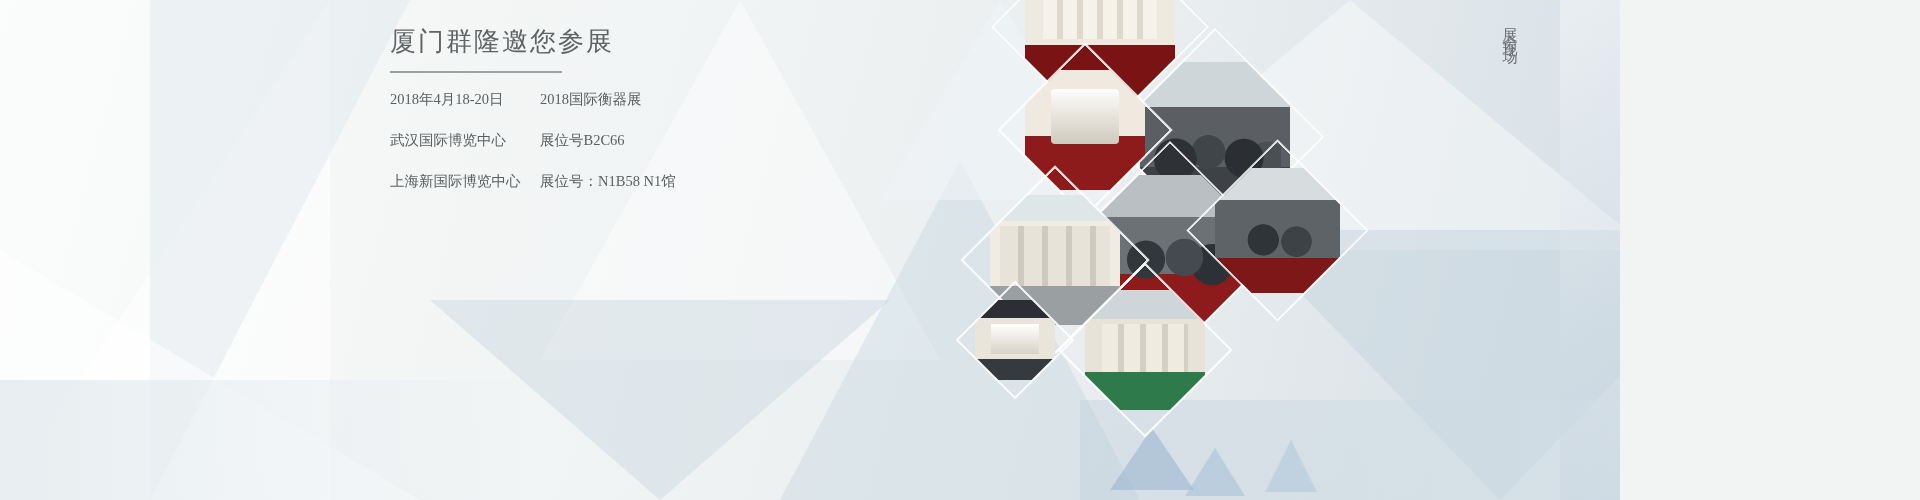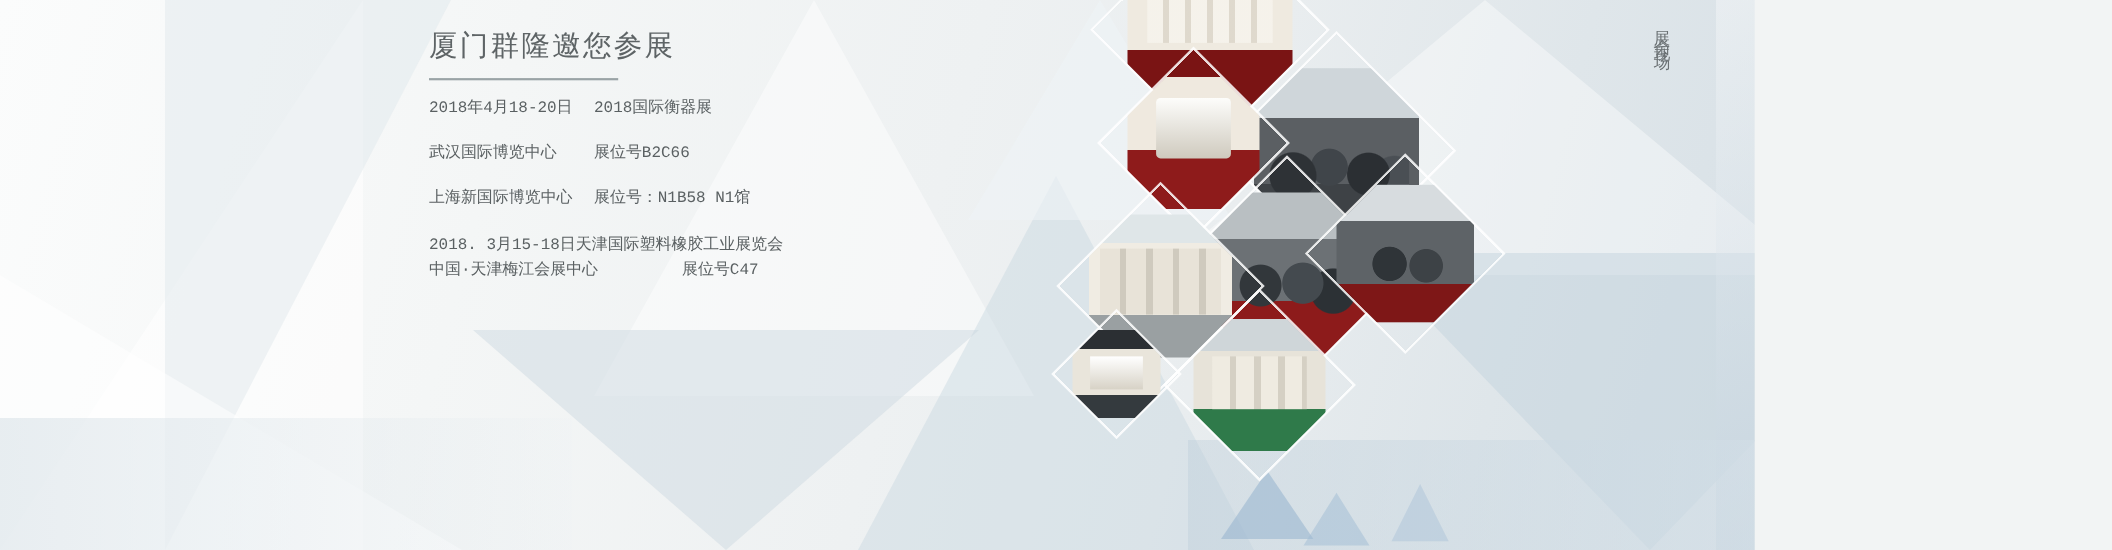--- a/index.html
+++ b/index.html
@@ -2,21 +2,21 @@
 <html><head>
 <meta charset="utf-8">
 <style>
   html,body{margin:0;padding:0;}
   body{
     width:1920px;height:500px;overflow:hidden;
     font-family:"Liberation Serif","DejaVu Serif",serif;
     background:#f2f4f4;
   }
   #stage{position:relative;width:1595px;height:500px;overflow:hidden;
-    background:linear-gradient(105deg,#fbfcfc 0%,#f4f6f6 28%,#eef1f2 52%,#e9edef 68%,#dfe6ea 84%,#d7e0e6 100%);}
+    background:linear-gradient(105deg,#fbfcfc 0%,#f4f6f6 28%,#eef1f2 52%,#e9edef 68%,#dfe6ea 84%,#d7e0e6 100%);padding-left:25px;}
 
   
   .poly{position:absolute;}
   .p1{left:0;top:0;width:0;height:0;border-left:330px solid transparent;border-bottom:500px solid rgba(255,255,255,.55);}
   .p2{left:150px;top:0;width:0;height:0;border-right:260px solid transparent;border-top:500px solid rgba(222,230,234,.45);}
   .p3{left:0;top:250px;width:0;height:0;border-right:420px solid transparent;border-bottom:250px solid rgba(255,255,255,.5);}
   .p4{left:540px;top:0;width:0;height:0;border-left:200px solid transparent;border-right:200px solid transparent;border-bottom:360px solid rgba(255,255,255,.45);}
   .p5{left:430px;top:300px;width:0;height:0;border-left:230px solid transparent;border-right:230px solid transparent;border-top:200px solid rgba(205,218,226,.5);}
   .p6{left:780px;top:160px;width:0;height:0;border-left:180px solid transparent;border-right:180px solid transparent;border-bottom:340px solid rgba(200,214,224,.45);}
   .p7{left:1050px;top:0;width:0;height:0;border-left:300px solid transparent;border-right:300px solid transparent;border-bottom:250px solid rgba(255,255,255,.4);}
@@ -39,21 +39,21 @@
   .content{position:absolute;left:390px;top:24px;width:640px;}
   .headline{
     font-size:26px;letter-spacing:2px;color:#5e6466;
     font-family:"Liberation Serif","DejaVu Serif",serif;
     padding-bottom:8px;
   }
   .rule{width:172px;height:2px;background:#9aa3a6;margin:4px 0 16px 0;}
   .entry{margin-bottom:20px;}
   .entry .ln{
     font-size:14.5px;color:#5a6062;line-height:21px;white-space:nowrap;
-    font-family:Liberation Mono, monospace;
+    font-family:Liberation Serif, serif;
   }
   .ln .c1{display:inline-block;min-width:150px;}
   .ln .c2{display:inline-block;}
   .entry.last .ln{line-height:23px;}
   .entry.last .ln .c1{min-width:0;}
   .entry.last{margin-top:4px;}
 
   
   #photos{position:absolute;left:1030px;top:0;width:420px;height:500px;}
   .dia{position:absolute;width:150px;height:150px;transform:rotate(45deg);overflow:hidden;
@@ -143,28 +143,20 @@
       </div>
     </div>
 
     <div class="entry">
       <div class="ln">
         <span class="c1">上海新国际博览中心</span><span class="c2">展位号：N1B58 N1馆</span>
       </div>
     </div>
 
 
-    <div class="entry last">
-      <div class="ln">
-        <span class="c2">2018. 3月15-18日天津国际塑料橡胶工业展览会</span>
-      </div>
-      <div class="ln">
-        <span class="c1" style="min-width:230px">中国·天津梅江会展中心</span><span class="c2">展位号C47</span>
-      </div>
-    </div>
 
   </div>
 
   <div id="photos">
 
     <div class="dia" style="left:-5px;top:-48px;">
       <div class="inner ph-booth">
         
       </div>
     </div>

